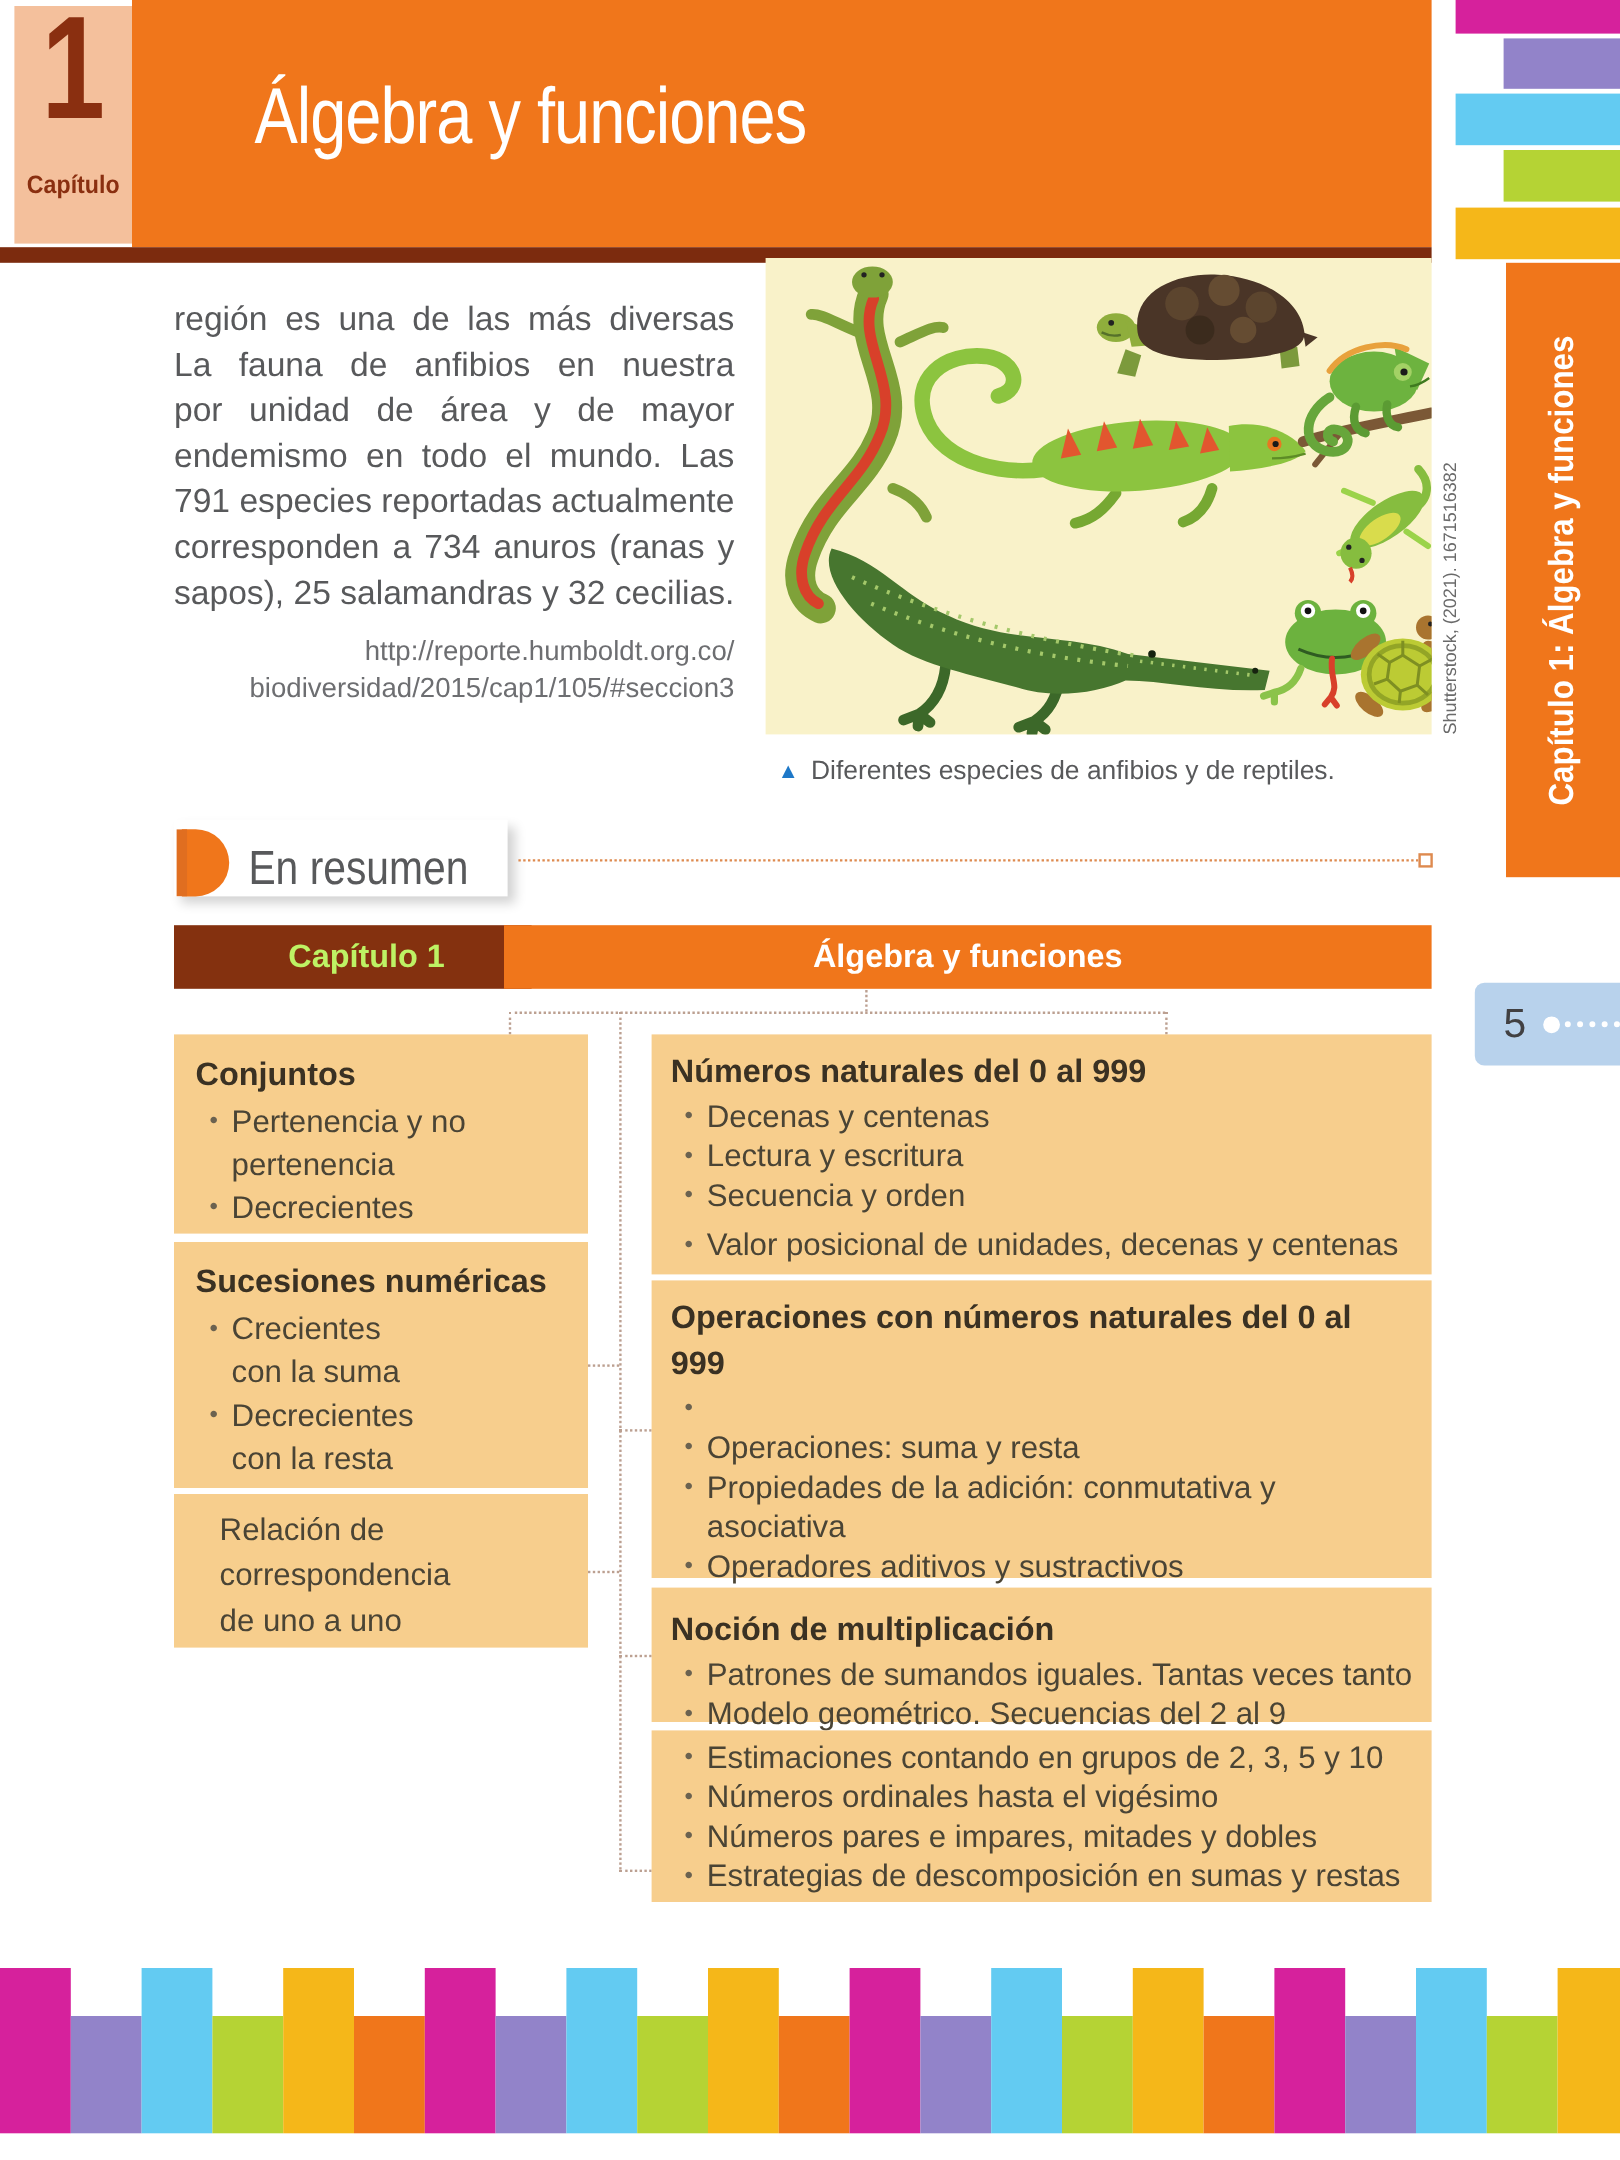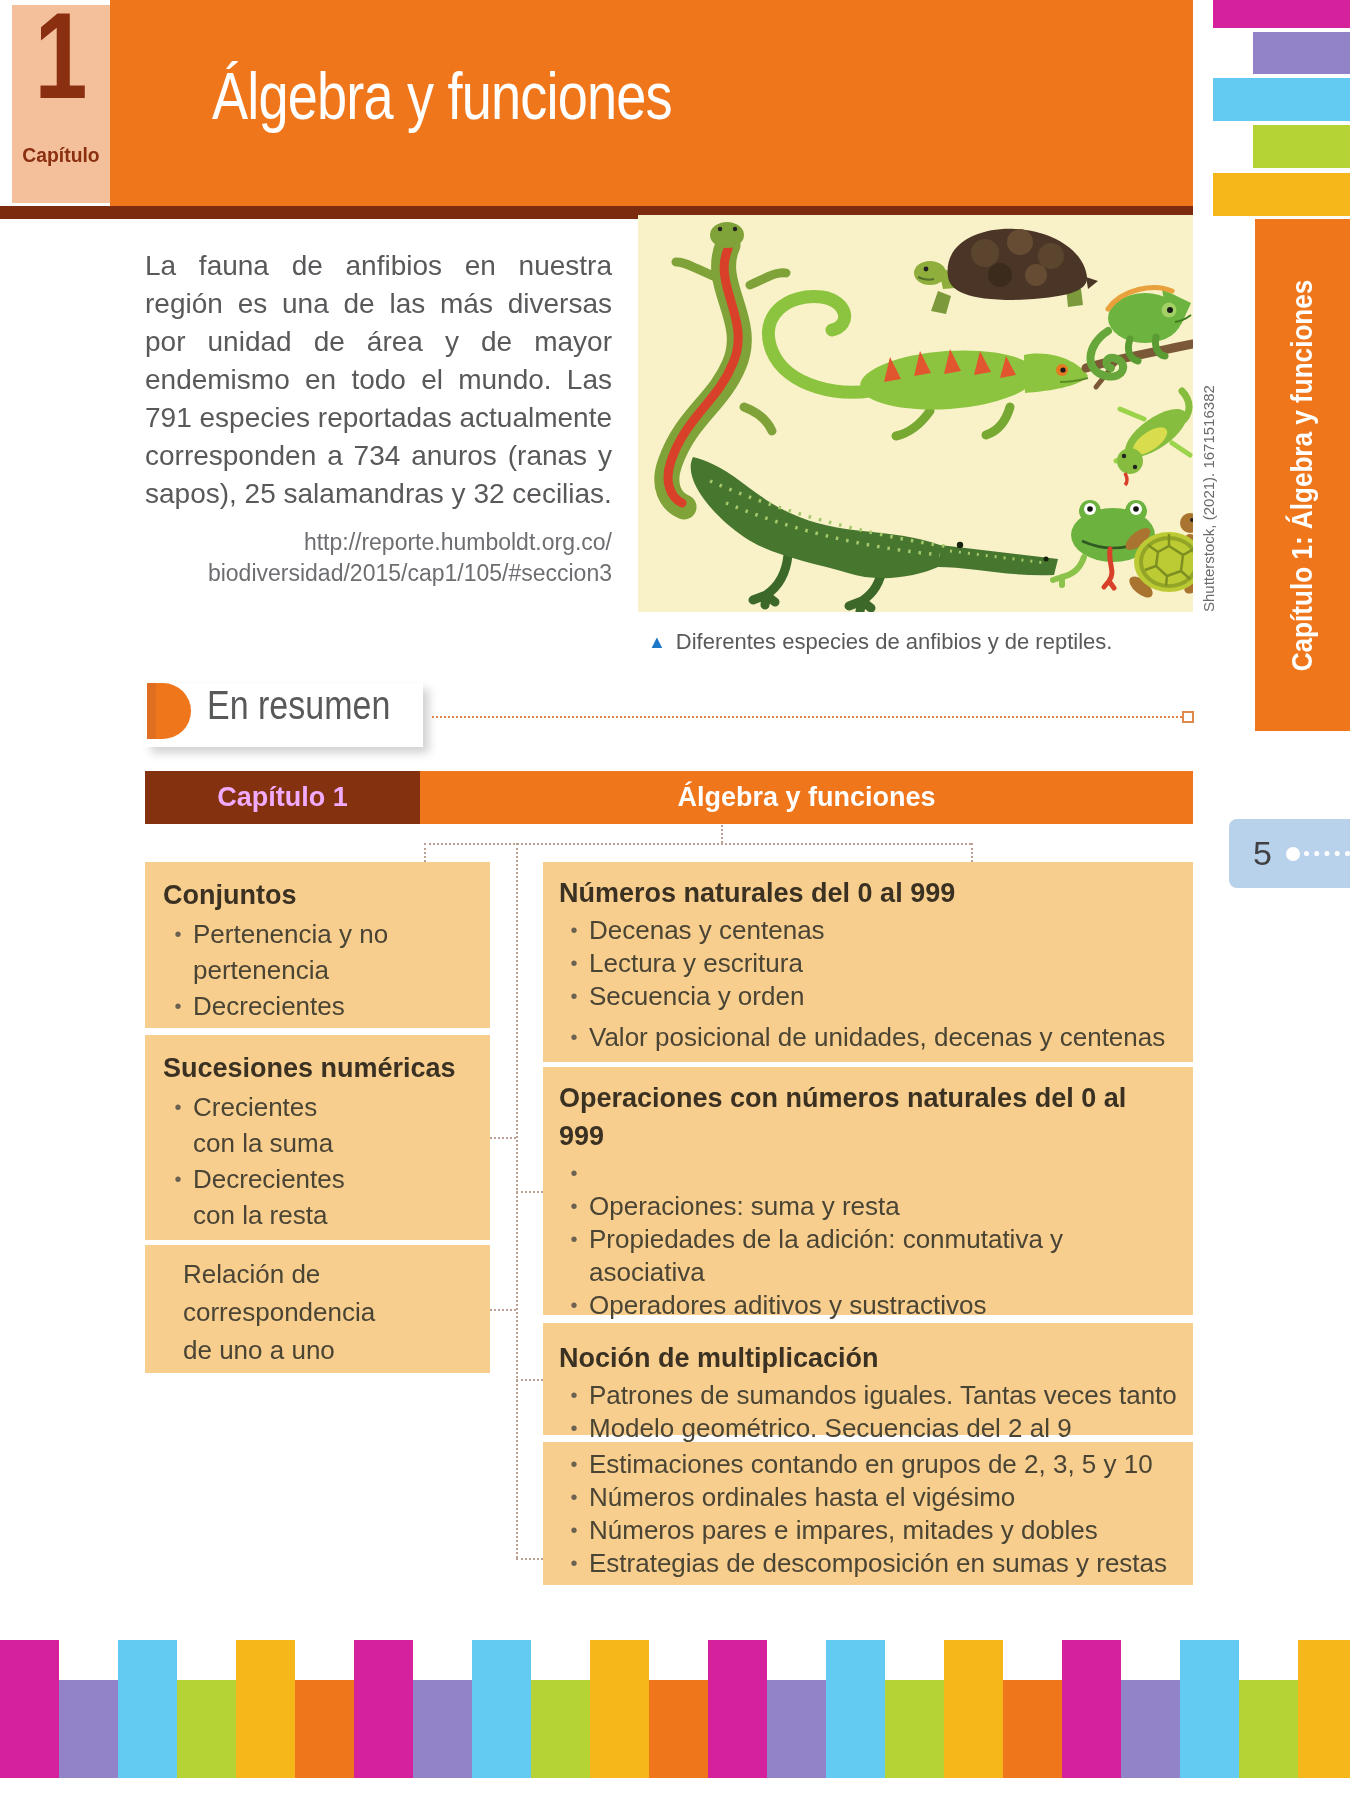--- a/index.html
+++ b/index.html
@@ -48,41 +48,41 @@
   
   .figure{left:638px;top:215px;width:555px;height:397px;background:var(--figure-bg);}
   .credit{left:1200px;top:612px;width:212px;height:18px;transform:rotate(-90deg);
           transform-origin:0 0;font-size:15px;color:#6A6A6A;white-space:nowrap;}
   .caption{left:648px;top:629px;display:flex;align-items:flex-start;color:var(--body-text);
            font-size:22px;}
   .caption .tri{color:var(--caption-blue);font-size:18px;margin-right:10px;line-height:26px;}
 
   
   .resume-card{left:145px;top:683px;width:278px;height:64px;background:#fff;
-               box-shadow:6px 6px 9px rgba(0,0,0,.18);display:flex;align-items:flex-start;}
+               box-shadow:6px 6px 9px rgba(0,0,0,.18);display:flex;align-items:flex-end;}
   .resume-d{width:52px;height:56px;margin-left:2px;background:var(--banner-orange);
             border-left:9px solid #E06E20;border-radius:0 56px 56px 0;}
   .resume-text{margin-left:16px;color:var(--body-text);font-size:40px;font-weight:500;
                white-space:nowrap;}
   .resume-text .sx{display:inline-block;transform:scaleX(.85);transform-origin:left center;}
   .resume-line{left:432px;top:716px;width:750px;border-top:2px dotted var(--resume-line);}
   .resume-end{left:1182px;top:711px;width:8px;height:8px;background:#fff;
               border:2px solid var(--resume-line);}
 
   
   .page-tab{left:1229px;top:819px;width:121px;height:69px;background:var(--tab-blue);
             border-radius:8px 0 0 8px;display:flex;align-items:center;}
   .page-num{margin-left:24px;font-size:34px;color:#414042;}
   .tab-dot{width:14px;height:14px;border-radius:50%;background:#fff;margin-left:14px;}
   .tab-dots{flex:1;border-top:5px dotted #fff;margin:0 0 0 4px;}
 
   
   .hdr-maroon{left:145px;top:771px;width:275px;height:53px;background:var(--maroon-box);
-              color:#f0abfc;font-size:27px;font-weight:700;display:flex;align-items:center;
-              justify-content:center;}
+              color:#bef264;font-size:27px;font-weight:700;display:flex;align-items:center;
+              justify-content:center;padding-left:23px;}
   .hdr-orange{left:420px;top:771px;width:773px;height:53px;background:var(--banner-orange);
               color:#fff;font-size:27px;font-weight:700;display:flex;align-items:center;
               justify-content:center;}
   .dot-v{border-left:2px dotted var(--connector);}
   .dot-h{border-top:2px dotted var(--connector);}
   .sum-box{position:absolute;background:var(--box-tan);color:var(--box-text);font-size:26px;
            box-sizing:border-box;}
   .sum-box .bt{font-weight:700;color:var(--box-title);font-size:27px;line-height:38px;
                margin-bottom:2px;}
   .sum-item{display:flex;}
@@ -116,22 +116,22 @@
   <div class="stripe st-purple"></div>
   <div class="stripe st-blue"></div>
   <div class="stripe st-green"></div>
   <div class="stripe st-yellow"></div>
   <div class="abs side-tab"></div>
   <div class="abs side-label">
     <span class="sx">Capítulo 1: Álgebra y funciones</span>
   </div>
 
   <div class="abs intro" id="intro-paragraph">
+      <div class="pline">región es una de las más diversas</div>
       <div class="pline">La fauna de anfibios en nuestra</div>
-      <div class="pline">región es una de las más diversas</div>
       <div class="pline">por unidad de área y de mayor</div>
       <div class="pline">endemismo en todo el mundo. Las</div>
       <div class="pline">791 especies reportadas actualmente</div>
       <div class="pline">corresponden a 734 anuros (ranas y</div>
       <div class="pline last">sapos), 25 salamandras y 32 cecilias.</div>
     </div>
   <div class="abs link-block">
     <div>http://reporte.humboldt.org.co/</div>
     <div>biodiversidad/2015/cap1/105/#seccion3</div>
   </div>

